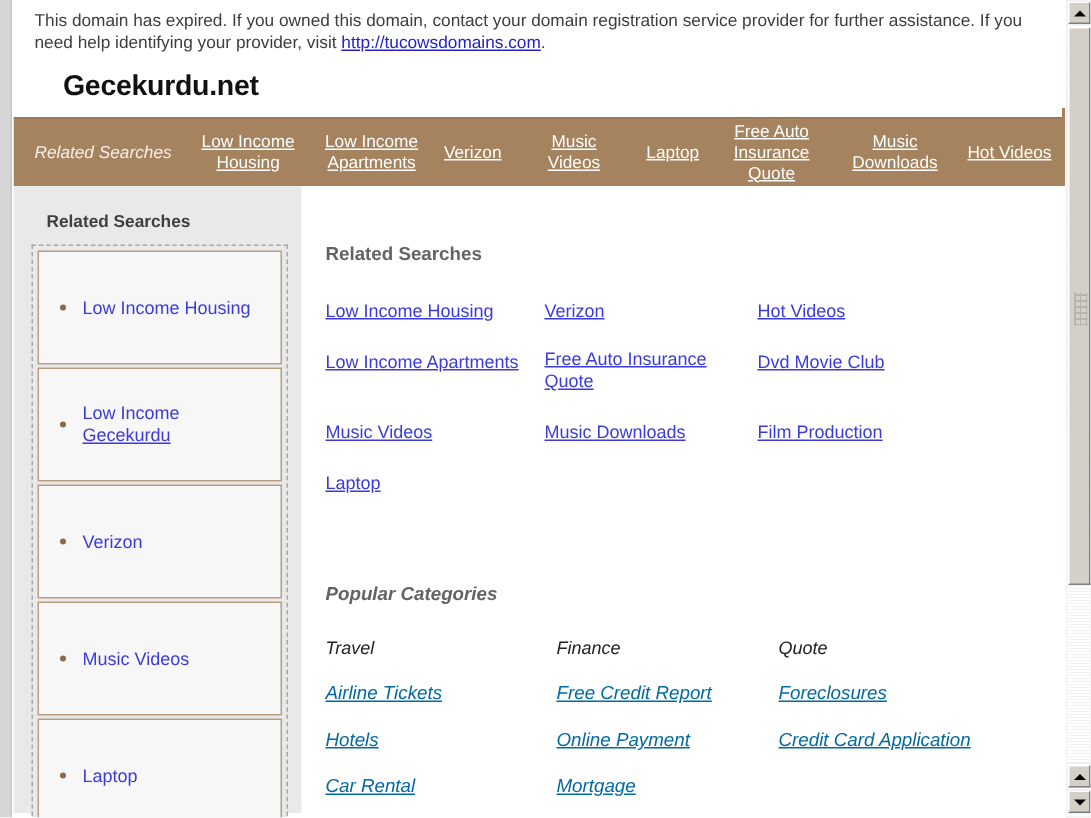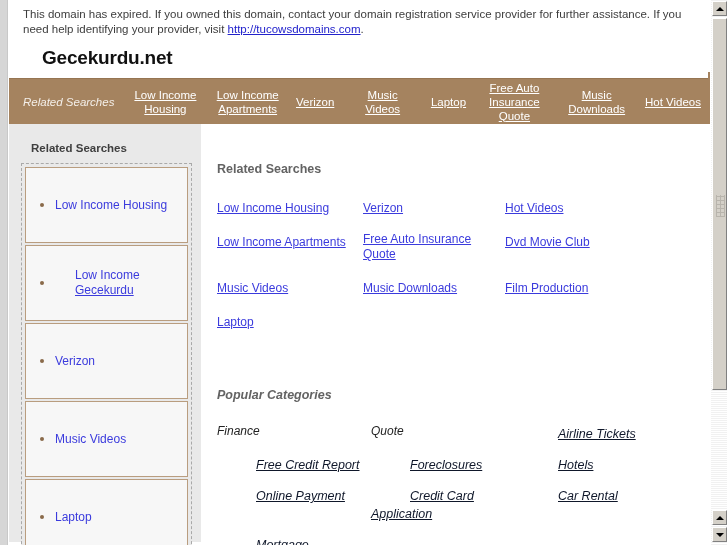--- a/index.html
+++ b/index.html
@@ -139,21 +139,21 @@
     border-radius: 50%;
     flex: 0 0 4px;
     margin-right: 11px;
   }
   .sidebar-link {
     font-size: 12px;
     color: #3b3bdd;
     text-decoration: none;
     line-height: 15px;
   }
-  .sidebar-link.wrapped { text-decoration: none; margin-left: 20px; }
+  .sidebar-link.wrapped { text-decoration: none; }
   .sidebar-link.wrapped .second { text-decoration: underline; }
 
   
   .content {
     flex: 1 1 auto;
     padding: 38px 0 0 16px;
     background: #ffffff;
   }
   .section-heading {
     font-size: 12.5px;
@@ -182,24 +182,23 @@
     grid-template-columns: 154px 148px auto;
     row-gap: 13px;
   }
   .cat-head {
     font-size: 12px;
     color: #222222;
     line-height: 15px;
   }
   .cat-grid a {
     font-size: 12.5px;
-    color: #0f172a;
+    color: #0369a1;
     text-decoration: underline;
     line-height: 16px;
-    margin-left: 39px;
   }
 
   
   .scrollbar {
     position: absolute;
     right: 0; top: 0;
     width: 17px;
     height: 545px;
     background: #d4d0c8;
     border-left: 1px solid #ffffff;
@@ -349,20 +348,21 @@
 
           <div class="grid-cell"><a href="#">Laptop</a></div>
           <div class="grid-cell"></div>
           <div class="grid-cell"></div>
         </div>
 
         <div class="categories-block">
           <div class="section-heading">Popular Categories</div>
 
           <div class="cat-grid">
+            <div class="cat-head">Travel</div>
             <div class="cat-head">Finance</div>
             <div class="cat-head">Quote</div>
 
             <div><a href="#">Airline Tickets</a></div>
             <div><a href="#">Free Credit Report</a></div>
             <div><a href="#">Foreclosures</a></div>
 
             <div><a href="#">Hotels</a></div>
             <div><a href="#">Online Payment</a></div>
 

